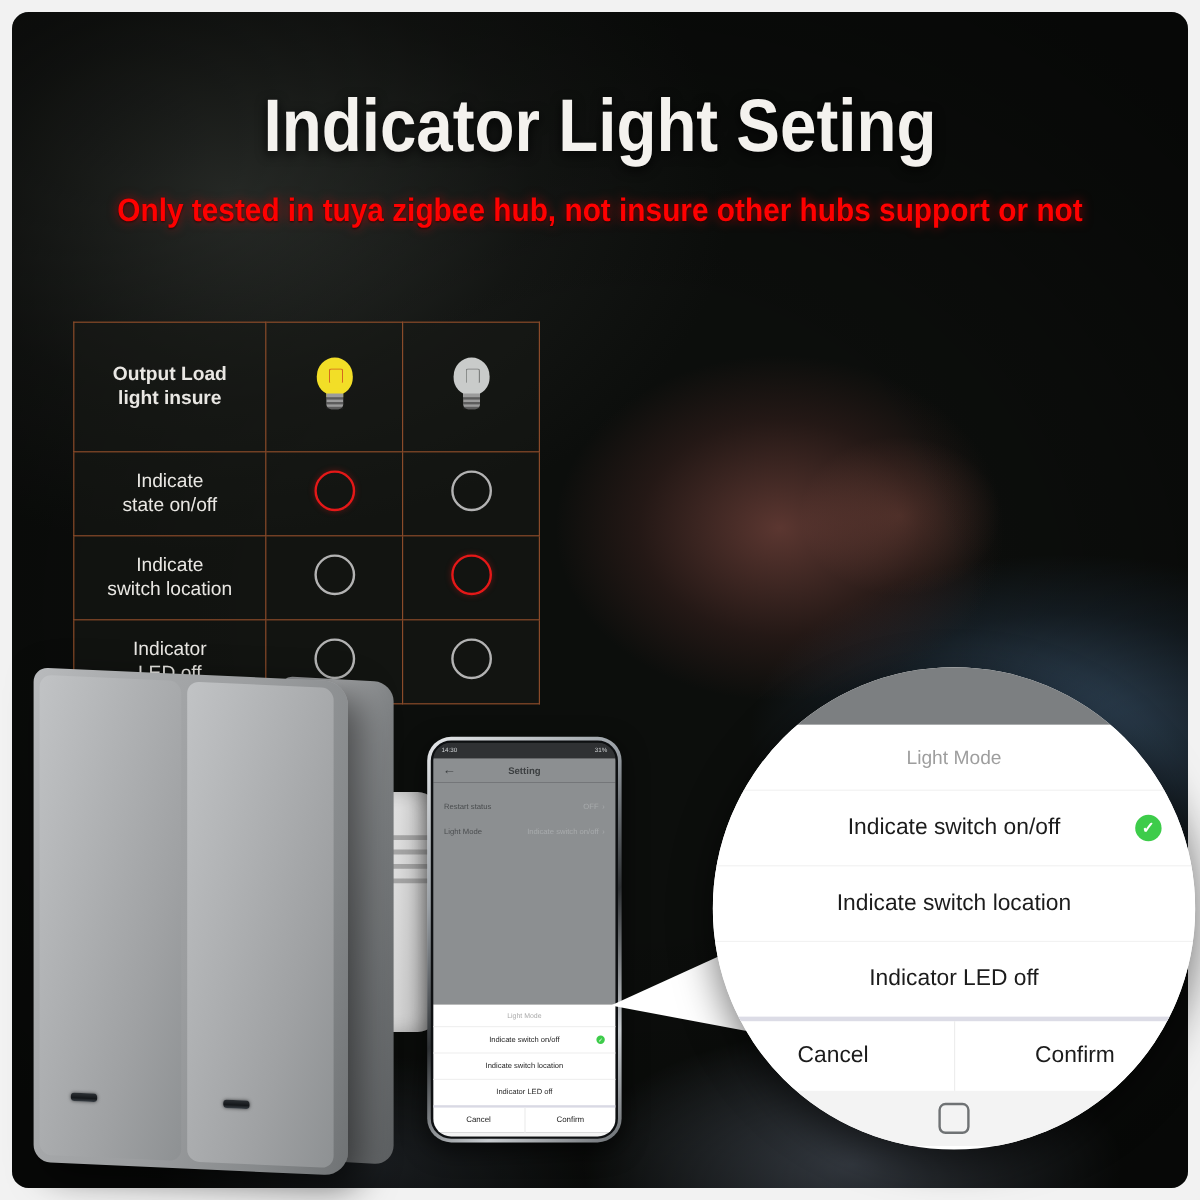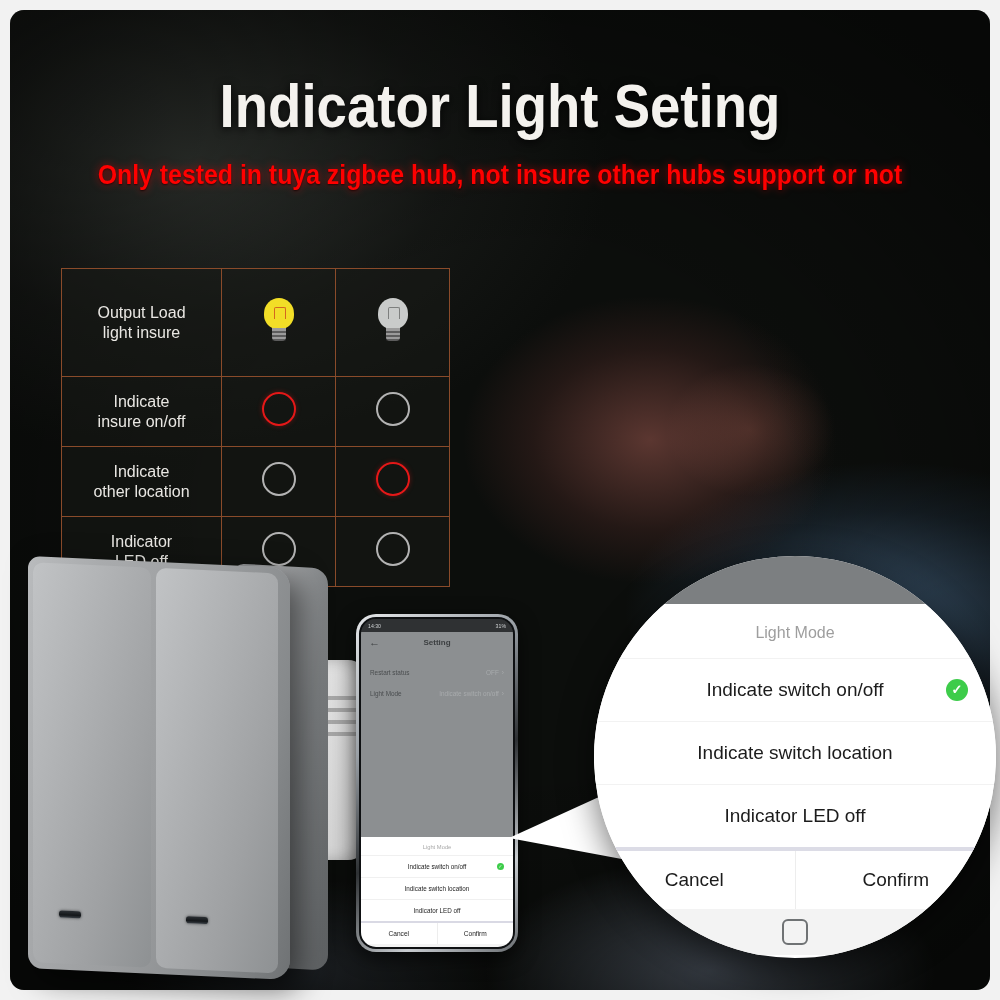--- a/index.html
+++ b/index.html
@@ -51,21 +51,21 @@
   }
   #table td{
     border:1px solid #8a4b2a;
     text-align:center;vertical-align:middle;
     color:#e9e7e3;font-size:16px;line-height:1.25;
     background:rgba(24,26,22,0.55);
   }
   #table td.label{width:157px;}
   #table td.cell{width:111px;}
   #table tr{height:70px;}
-  #table tr:first-child{height:108px;}
+  #table tr:first-child{height:108px;font-weight:bold;}
 
   
   .bulb{display:inline-block;width:34px;height:44px;position:relative;}
   .bulb .glass{
     position:absolute;left:2px;top:0;width:30px;height:31px;border-radius:50% 50% 45% 45%;
   }
   .bulb .neck{
     position:absolute;left:10px;top:26px;width:14px;height:7px;
   }
   .bulb .base{position:absolute;left:10px;top:30px;width:14px;height:13px;border-radius:0 0 4px 4px;}
@@ -239,29 +239,29 @@
                 <i style="top:3px"></i>
                 <i style="top:7px"></i>
                 <i style="top:11px"></i>
               </span>
         </span>
       </td>
     </tr>
     <tr>
       <td class="label">
         <span>Indicate</span><br>
-        <span>insure on/off</span>
+        <span>state on/off</span>
       </td>
       <td class="cell"><span class="ring red"></span></td>
       <td class="cell"><span class="ring"></span></td>
     </tr>
     <tr>
       <td class="label">
         <span>Indicate</span><br>
-        <span>other location</span>
+        <span>switch location</span>
       </td>
       <td class="cell"><span class="ring"></span></td>
       <td class="cell"><span class="ring red"></span></td>
     </tr>
     <tr>
       <td class="label">
         <span>Indicator</span><br>
         <span>LED off</span>
       </td>
       <td class="cell"><span class="ring"></span></td>

